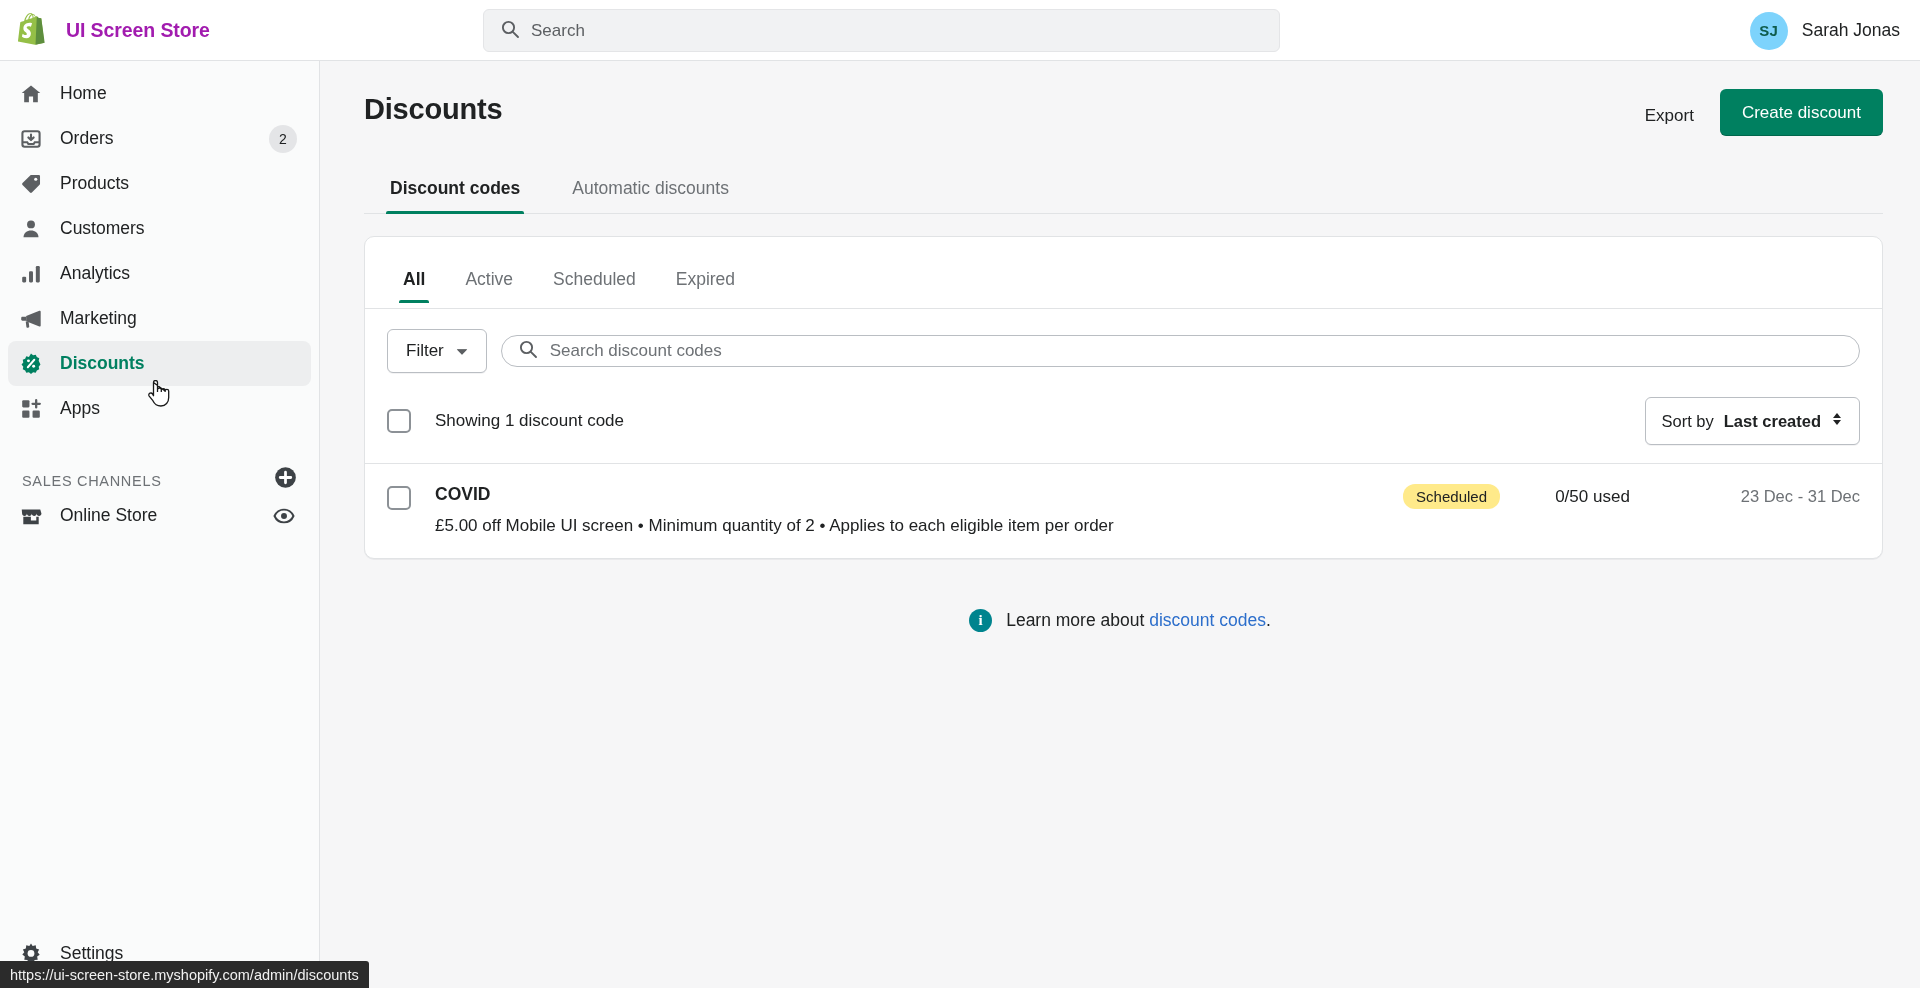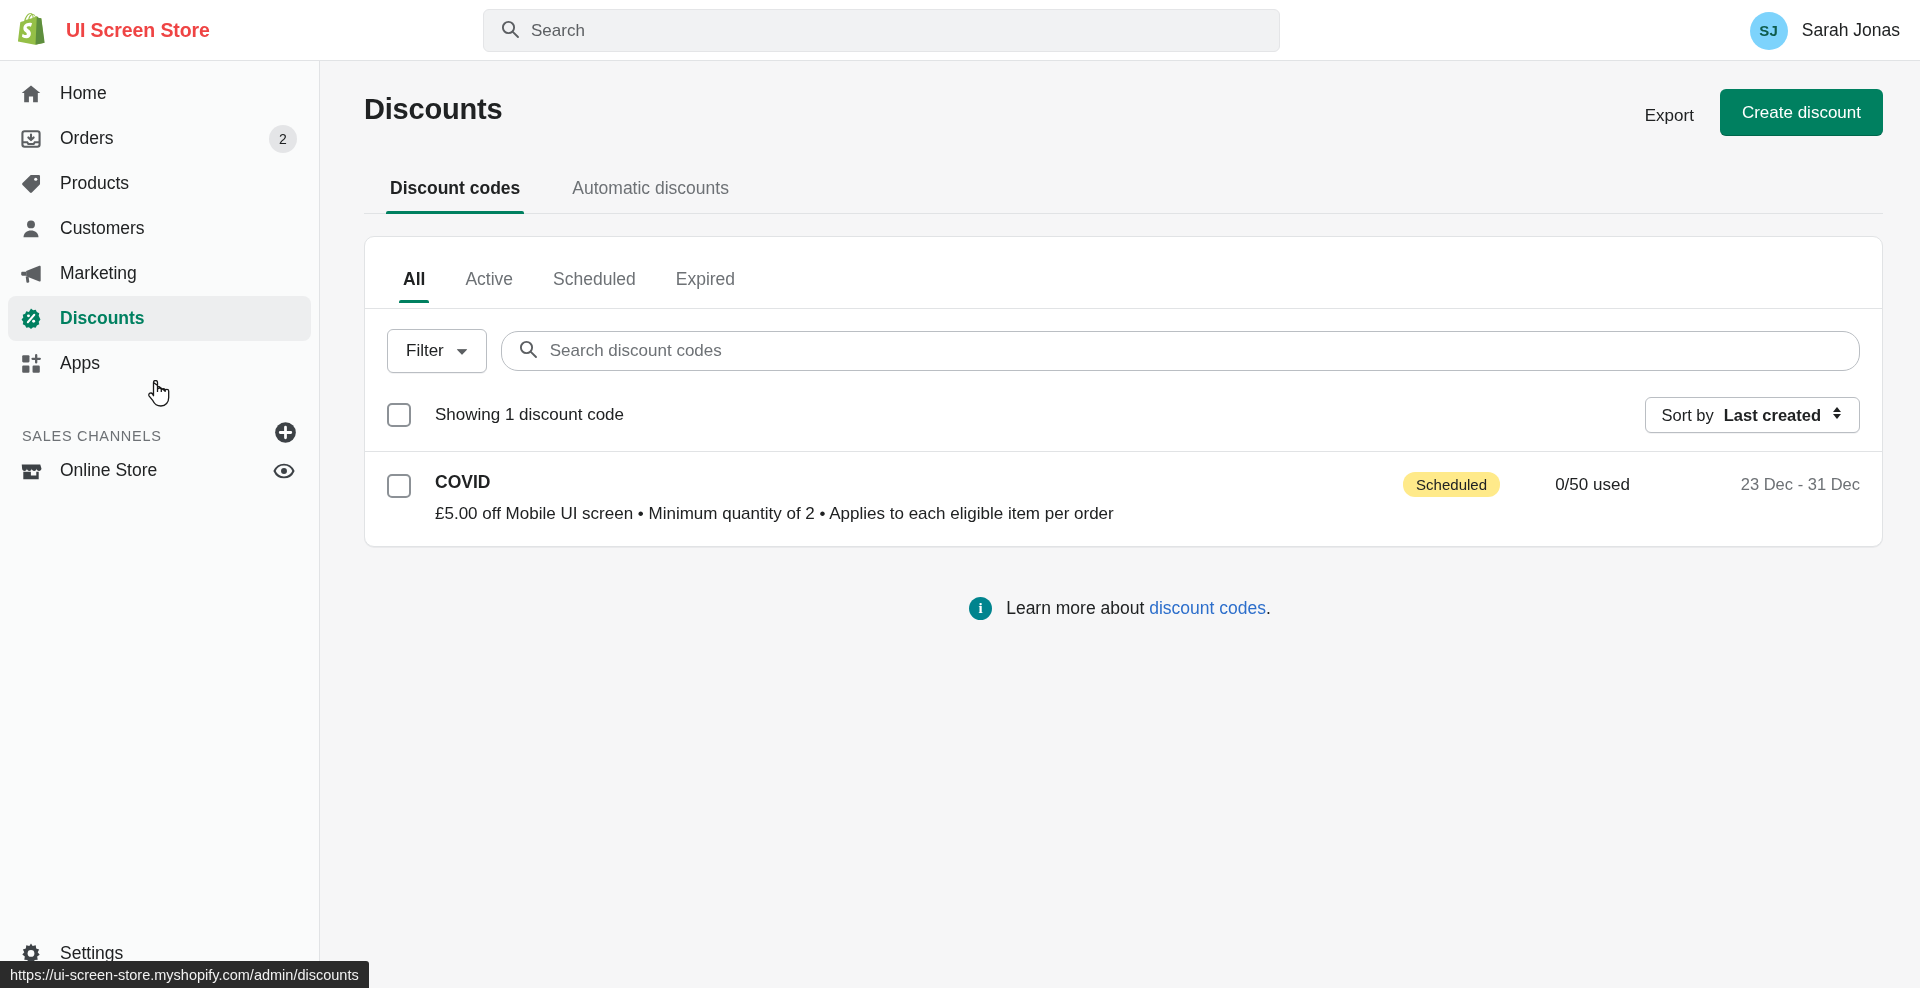--- a/index.html
+++ b/index.html
@@ -13,21 +13,21 @@
   .app { position: relative; width: 1920px; height: 988px; }
 
   
   .topbar {
     position: absolute; top: 0; left: 0; width: 1920px; height: 61px;
     background: #ffffff; border-bottom: 1px solid #e1e3e5;
     display: flex; align-items: center;
   }
   .brand { display: flex; align-items: center; gap: 14px; padding-left: 18px; width: 320px; }
   .brand-logo { width: 34px; height: 36px; display: block; }
-  .brand-name { font-size: 19.5px; font-weight: 700; color: #ef4444; letter-spacing: -0.1px; }
+  .brand-name { font-size: 19.5px; font-weight: 700; color: #a21caf; letter-spacing: -0.1px; }
 
   .topsearch {
     position: absolute; left: 483px; top: 9px; width: 797px; height: 43px;
     background: #f1f2f3; border: 1px solid #e4e5e7; border-radius: 6px;
     display: flex; align-items: center; gap: 11px; padding: 0 16px;
     cursor: text;
   }
   .topsearch .ph { font-size: 17px; color: #5c5f62; }
 
   .user { position: absolute; right: 20px; top: 0; height: 61px; display: flex; align-items: center; gap: 14px; cursor: pointer; }
@@ -141,35 +141,35 @@
 
   .filter-bar { display: flex; align-items: center; gap: 14px; padding: 20px 22px 18px 22px; }
   .filter-btn {
     display: flex; align-items: center; gap: 12px;
     height: 44px; padding: 0 18px; border: 1px solid #babec3; border-radius: 6px;
     background: #ffffff; font-size: 17px; color: #202223; cursor: pointer;
     font-family: inherit;
     box-shadow: 0 1px 0 rgba(22,29,37,.05);
   }
   .search-field {
-    flex: 1; height: 40px; border: 1px solid #babec3; border-radius: 17px;
+    flex: 1; height: 32px; border: 1px solid #babec3; border-radius: 17px;
     background: #ffffff; display: flex; align-items: center; gap: 12px; padding: 0 16px;
     cursor: text;
   }
   .search-field .ph { font-size: 17px; color: #6d7175; }
 
   .list-head {
     display: flex; align-items: center; justify-content: space-between;
     padding: 6px 22px 18px 22px;
   }
   .list-head-left { display: flex; align-items: center; gap: 24px; }
   .showing-text { font-size: 17px; color: #202223; }
   .sort-btn {
     display: flex; align-items: center; gap: 10px;
-    height: 36px; padding: 0 16px; border: 1px solid #babec3; border-radius: 6px;
+    height: 48px; padding: 0 16px; border: 1px solid #babec3; border-radius: 6px;
     background: #ffffff; font-size: 16.5px; color: #202223; cursor: pointer;
     font-family: inherit; box-shadow: 0 1px 0 rgba(22,29,37,.05);
   }
   .sort-btn b { font-weight: 600; }
 
   .chk {
     width: 24px; height: 24px; border: 2px solid #8c9196; border-radius: 5px;
     background: #ffffff; cursor: pointer; flex: none;
   }
 
@@ -282,20 +282,30 @@
       <div class="nav-item">
         <span class="nav-icon">
           <svg width="22" height="22" viewBox="0 0 20 20">
               <circle cx="10" cy="5.8" r="3.6" fill="#5c5f62"></circle>
               <path d="M3.2 17.6c0-3.9 3.1-6.2 6.8-6.2s6.8 2.3 6.8 6.2H3.2z" fill="#5c5f62"></path>
             </svg>
         </span>
         <span class="label">Customers</span>
       </div>
 
+      <div class="nav-item">
+        <span class="nav-icon">
+          <svg width="22" height="22" viewBox="0 0 20 20">
+              <rect x="2" y="12.5" width="3.6" height="5.2" rx="1" fill="#5c5f62"></rect>
+              <rect x="8.2" y="7.5" width="3.6" height="10.2" rx="1" fill="#5c5f62"></rect>
+              <rect x="14.4" y="2.8" width="3.6" height="14.9" rx="1" fill="#5c5f62"></rect>
+            </svg>
+        </span>
+        <span class="label">Analytics</span>
+      </div>
 
       <div class="nav-item">
         <span class="nav-icon">
           <svg width="22" height="22" viewBox="0 0 20 20">
               <path d="M17.6 2.6 5.6 7.3v4.8l12 4.7c.6.2 1.2-.2 1.2-.9V3.5c0-.7-.6-1.1-1.2-.9z" fill="#5c5f62"></path>
               <path d="M2.2 8h3.4v3.6H2.2c-.6 0-1.1-.5-1.1-1.1V9.1c0-.6.5-1.1 1.1-1.1z" fill="#5c5f62"></path>
               <path d="M5.2 12.2h2.6l.6 4.6c.1.6-.4 1.1-1 1.1H6.8c-.5 0-1-.4-1-.9l-.6-4.8z" fill="#5c5f62"></path>
             </svg>
         </span>
         <span class="label">Marketing</span>

